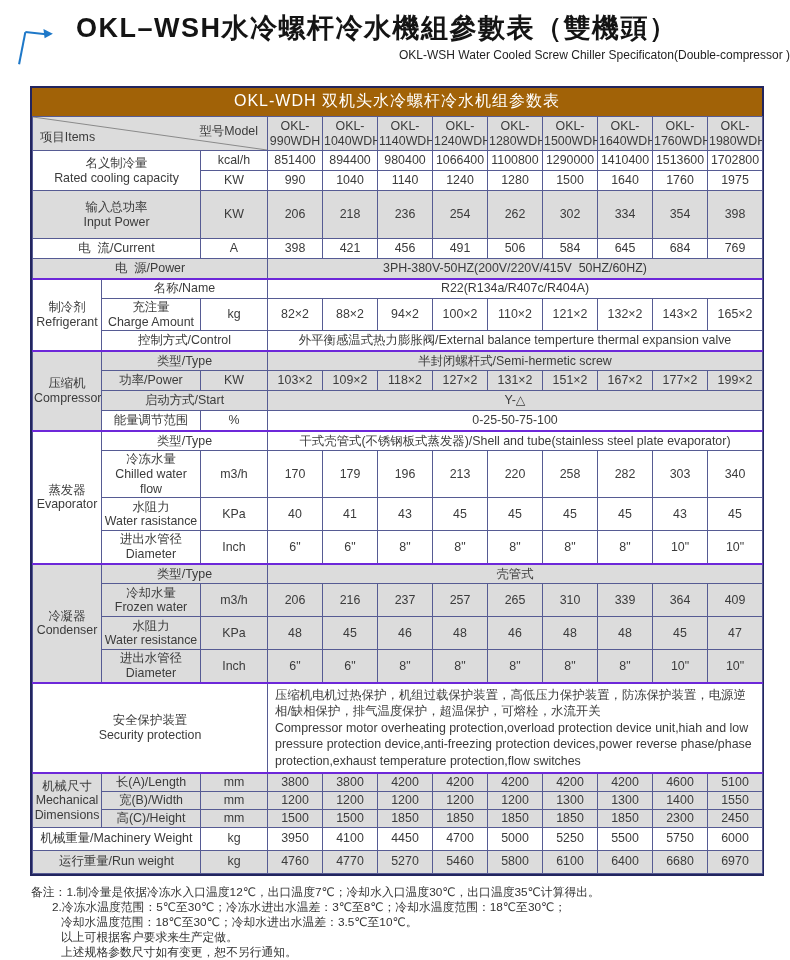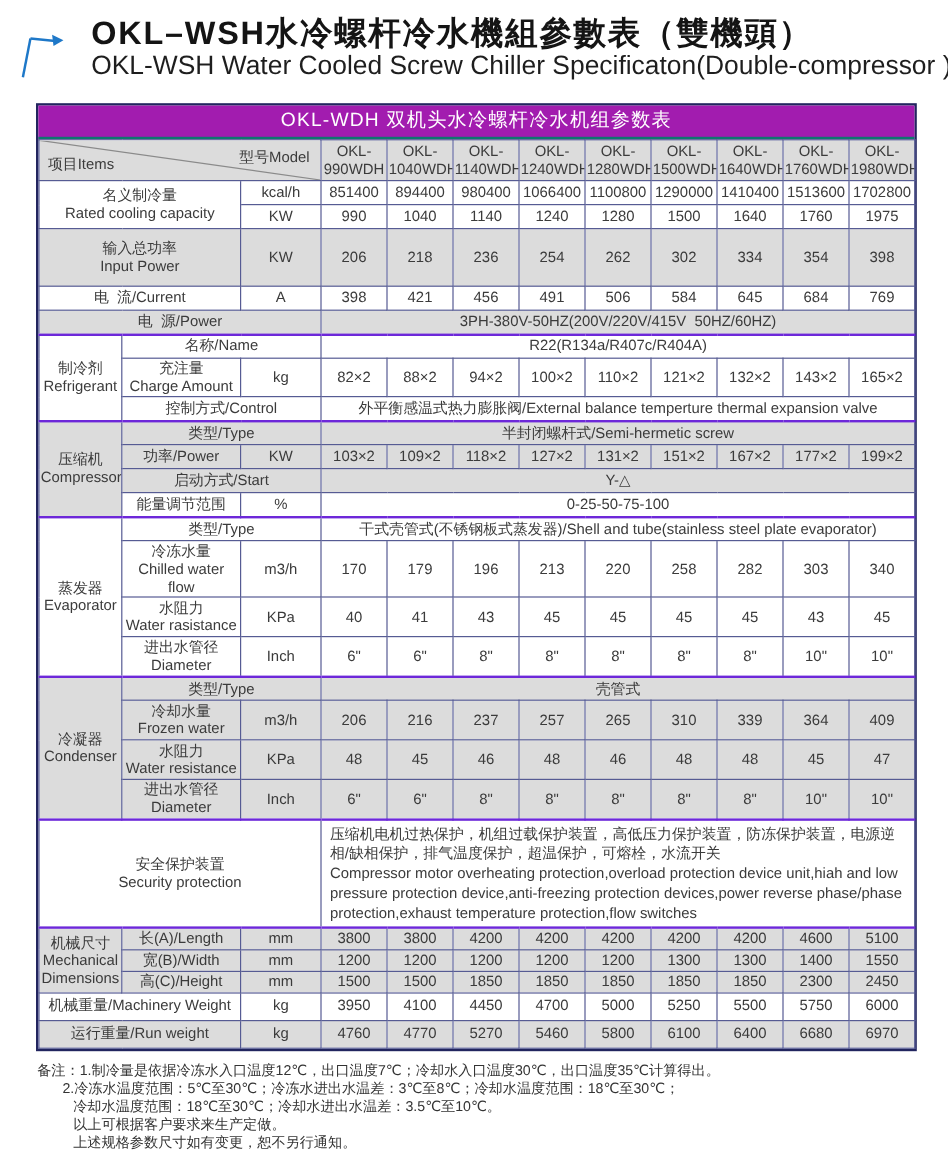--- a/index.html
+++ b/index.html
@@ -5,25 +5,25 @@
   html,body{margin:0;padding:0;}
   body{
     width:790px;height:960px;background:#ffffff;overflow:hidden;
     font-family:"Liberation Sans","DejaVu Sans",sans-serif;color:#3b3b3b;
     position:relative;
   }
   
   .page-header{position:relative;padding:13px 0 0 76px;height:72px;box-sizing:border-box;}
   .logo{position:absolute;left:13px;top:25px;width:42px;height:44px;}
   .title-zh{font-size:27px;font-weight:600;color:#141414;letter-spacing:1.5px;line-height:30px;white-space:nowrap;}
-  .title-en{font-size:22px;font-weight:400;color:#1e1e1e;line-height:22px;margin-top:1px;white-space:nowrap;text-align:right;}
+  .title-en{font-size:12px;font-weight:400;color:#1e1e1e;line-height:22px;margin-top:1px;white-space:nowrap;text-align:right;}
   
   .table-wrap{margin:14px 0 0 30px;width:730px;border:2px solid #22255f;box-sizing:content-box;background:#fff;}
-  .banner{height:26px;line-height:26px;text-align:center;background:#a21caf;color:#ffffff;
-          font-size:16px;letter-spacing:1px;border-bottom:2px solid #0f766e;}
+  .banner{height:26px;line-height:26px;text-align:center;background:#a16207;color:#ffffff;
+          font-size:16px;letter-spacing:1px;border-bottom:2px solid #a16207;}
   table{border-collapse:collapse;width:730px;table-layout:fixed;}
   td{border:1px solid #565b93;font-size:12.4px;line-height:1.18;text-align:center;
      vertical-align:middle;padding:1px 1px;overflow:hidden;}
   tr.gray > td{background:#dcdcdc;}
   tr.white > td{background:#ffffff;}
   tr.sect > td{border-top:2px solid #6d28d9;}
   td.txt-left{text-align:left;padding:3px 7px;line-height:16.5px;}
   
   td.corner{position:relative;padding:16px;}
   .corner svg.diag{position:absolute;left:0;top:0;width:100%;height:100%;}

